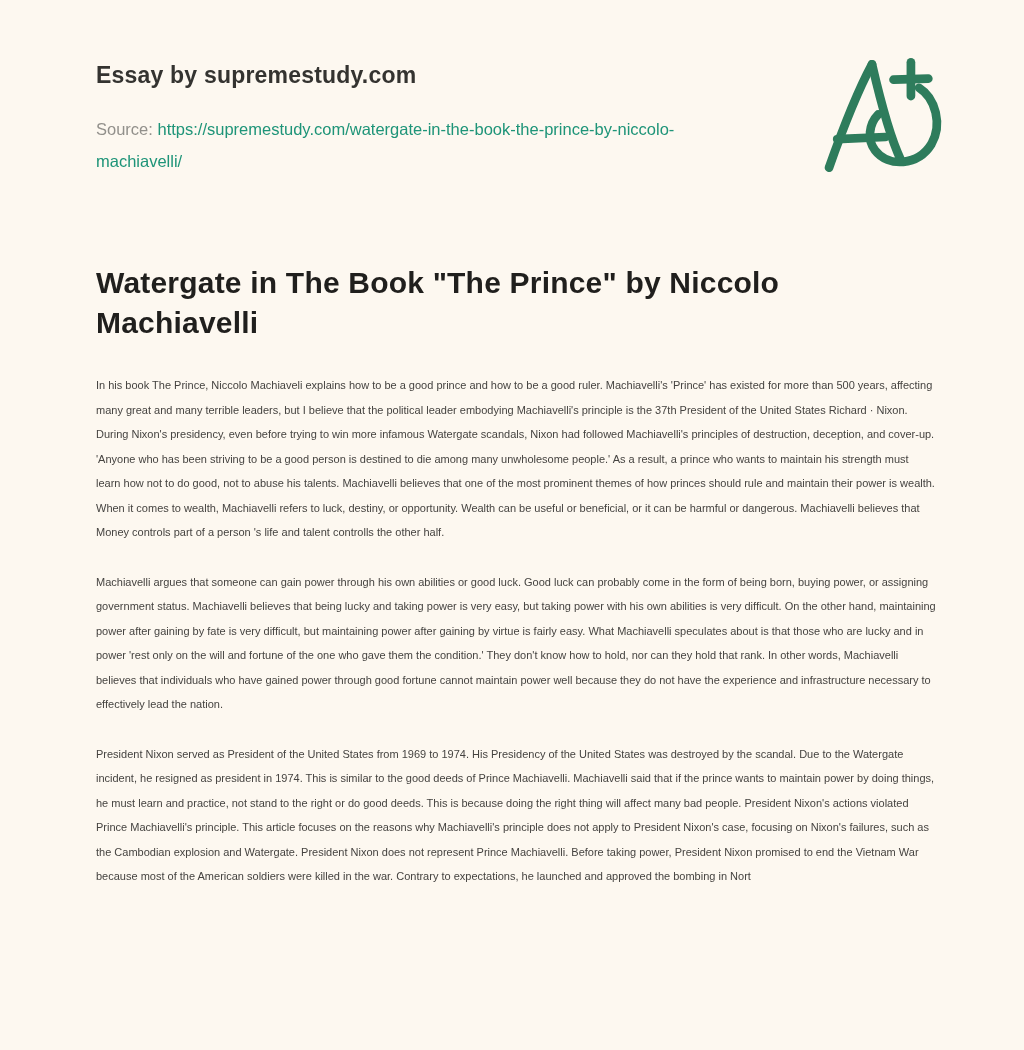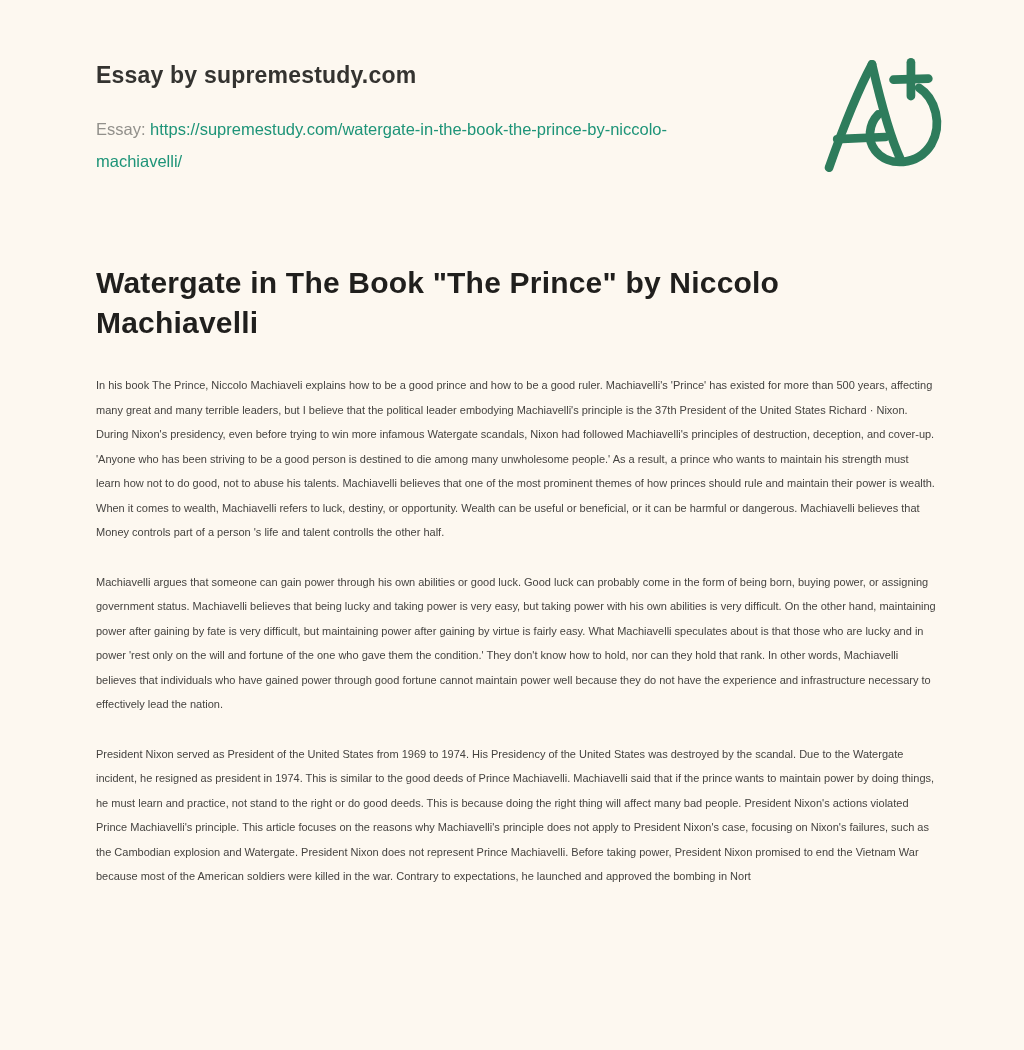--- a/index.html
+++ b/index.html
@@ -68,21 +68,21 @@
     color: #454340;
   }
 </style>
 </head>
 <body style="background: rgb(253, 248, 240);">
 
 <div class="page">
 
   <header>
     <h1 class="byline" style="color: rgb(52, 51, 48);">Essay by supremestudy.com</h1>
-    <p class="source" style="color: rgb(146, 144, 139);"><span>Essay: </span><a class="source-link" href="#" style="color: rgb(30, 148, 120);">https://supremestudy.com/watergate-in-the-book-the-prince-by-niccolo-machiavelli/</a></p>
+    <p class="source" style="color: rgb(146, 144, 139);"><span>Source: </span><a class="source-link" href="#" style="color: rgb(30, 148, 120);">https://supremestudy.com/watergate-in-the-book-the-prince-by-niccolo-machiavelli/</a></p>
 
     <div class="logo">
       <svg viewBox="0 0 145 125" xmlns="http://www.w3.org/2000/svg">
         <g fill="none" stroke="#2E7C5C" stroke-width="8.5" stroke-linecap="round" stroke-linejoin="round">
 
           <path d="M10,113 C22,79 38,38 52,12"></path>
 
           <path d="M52,12 C58,38 68,80 80,105"></path>
 
           <path d="M18,85 L65,83"></path>

